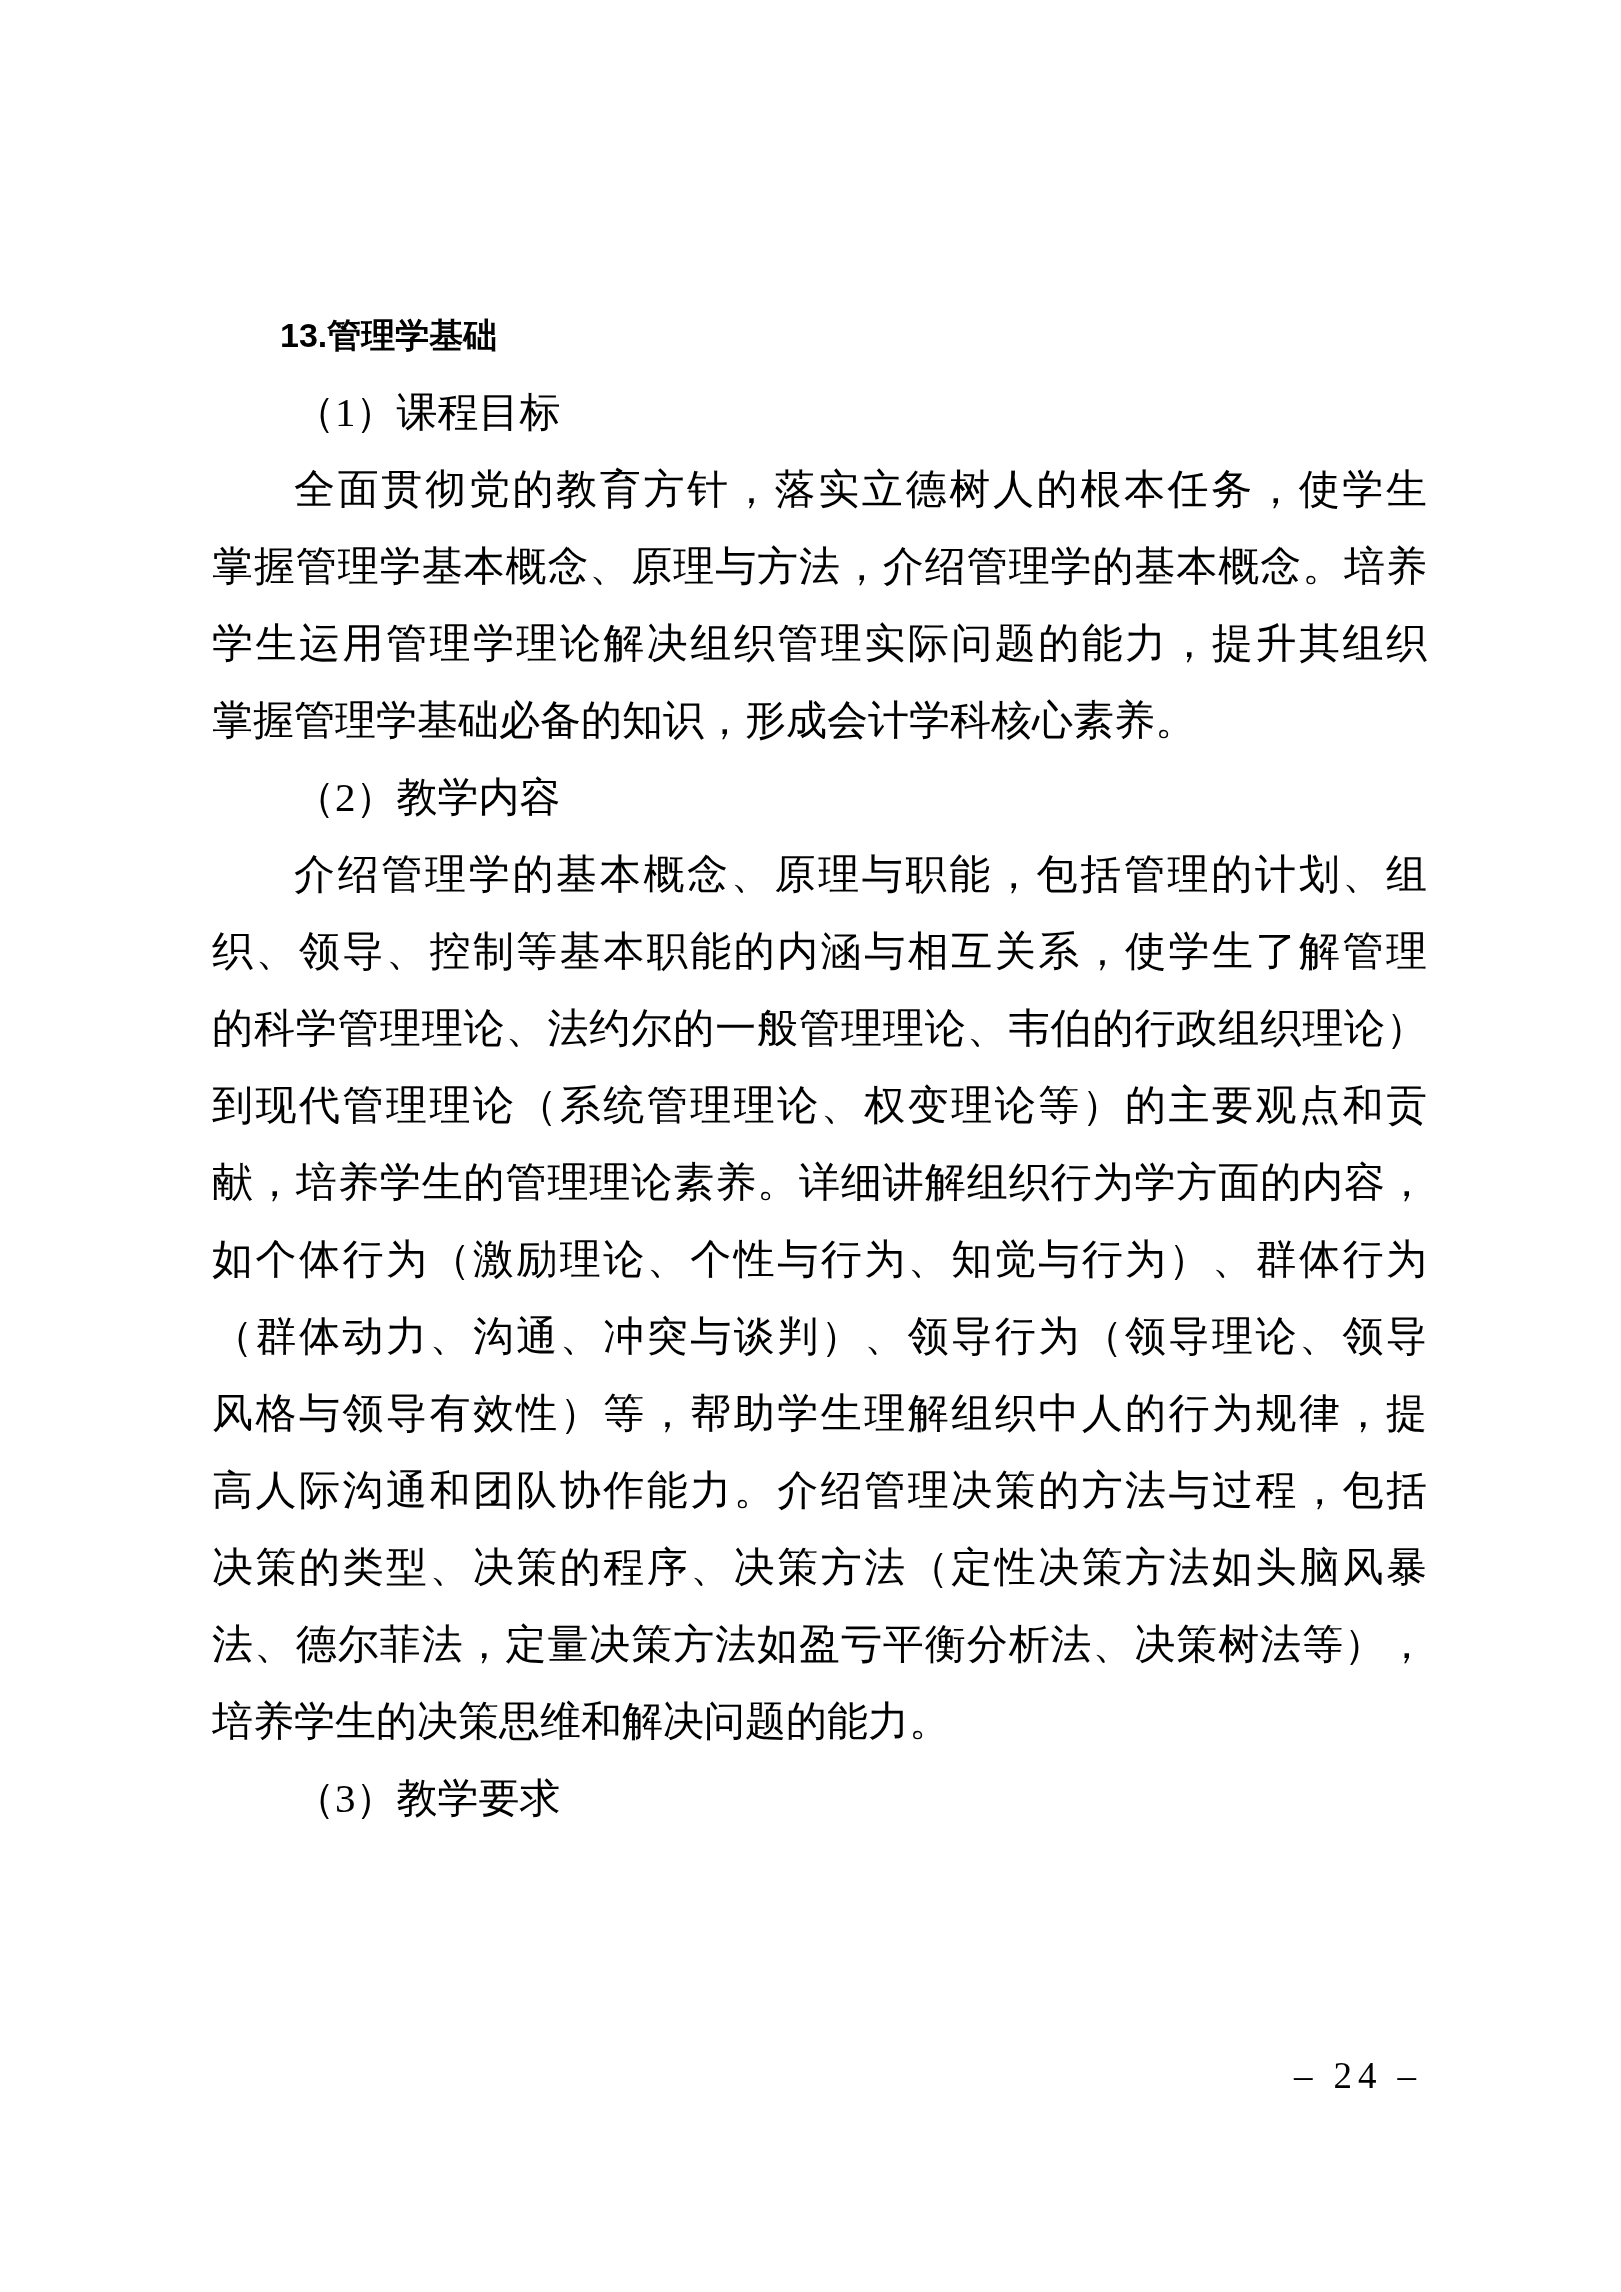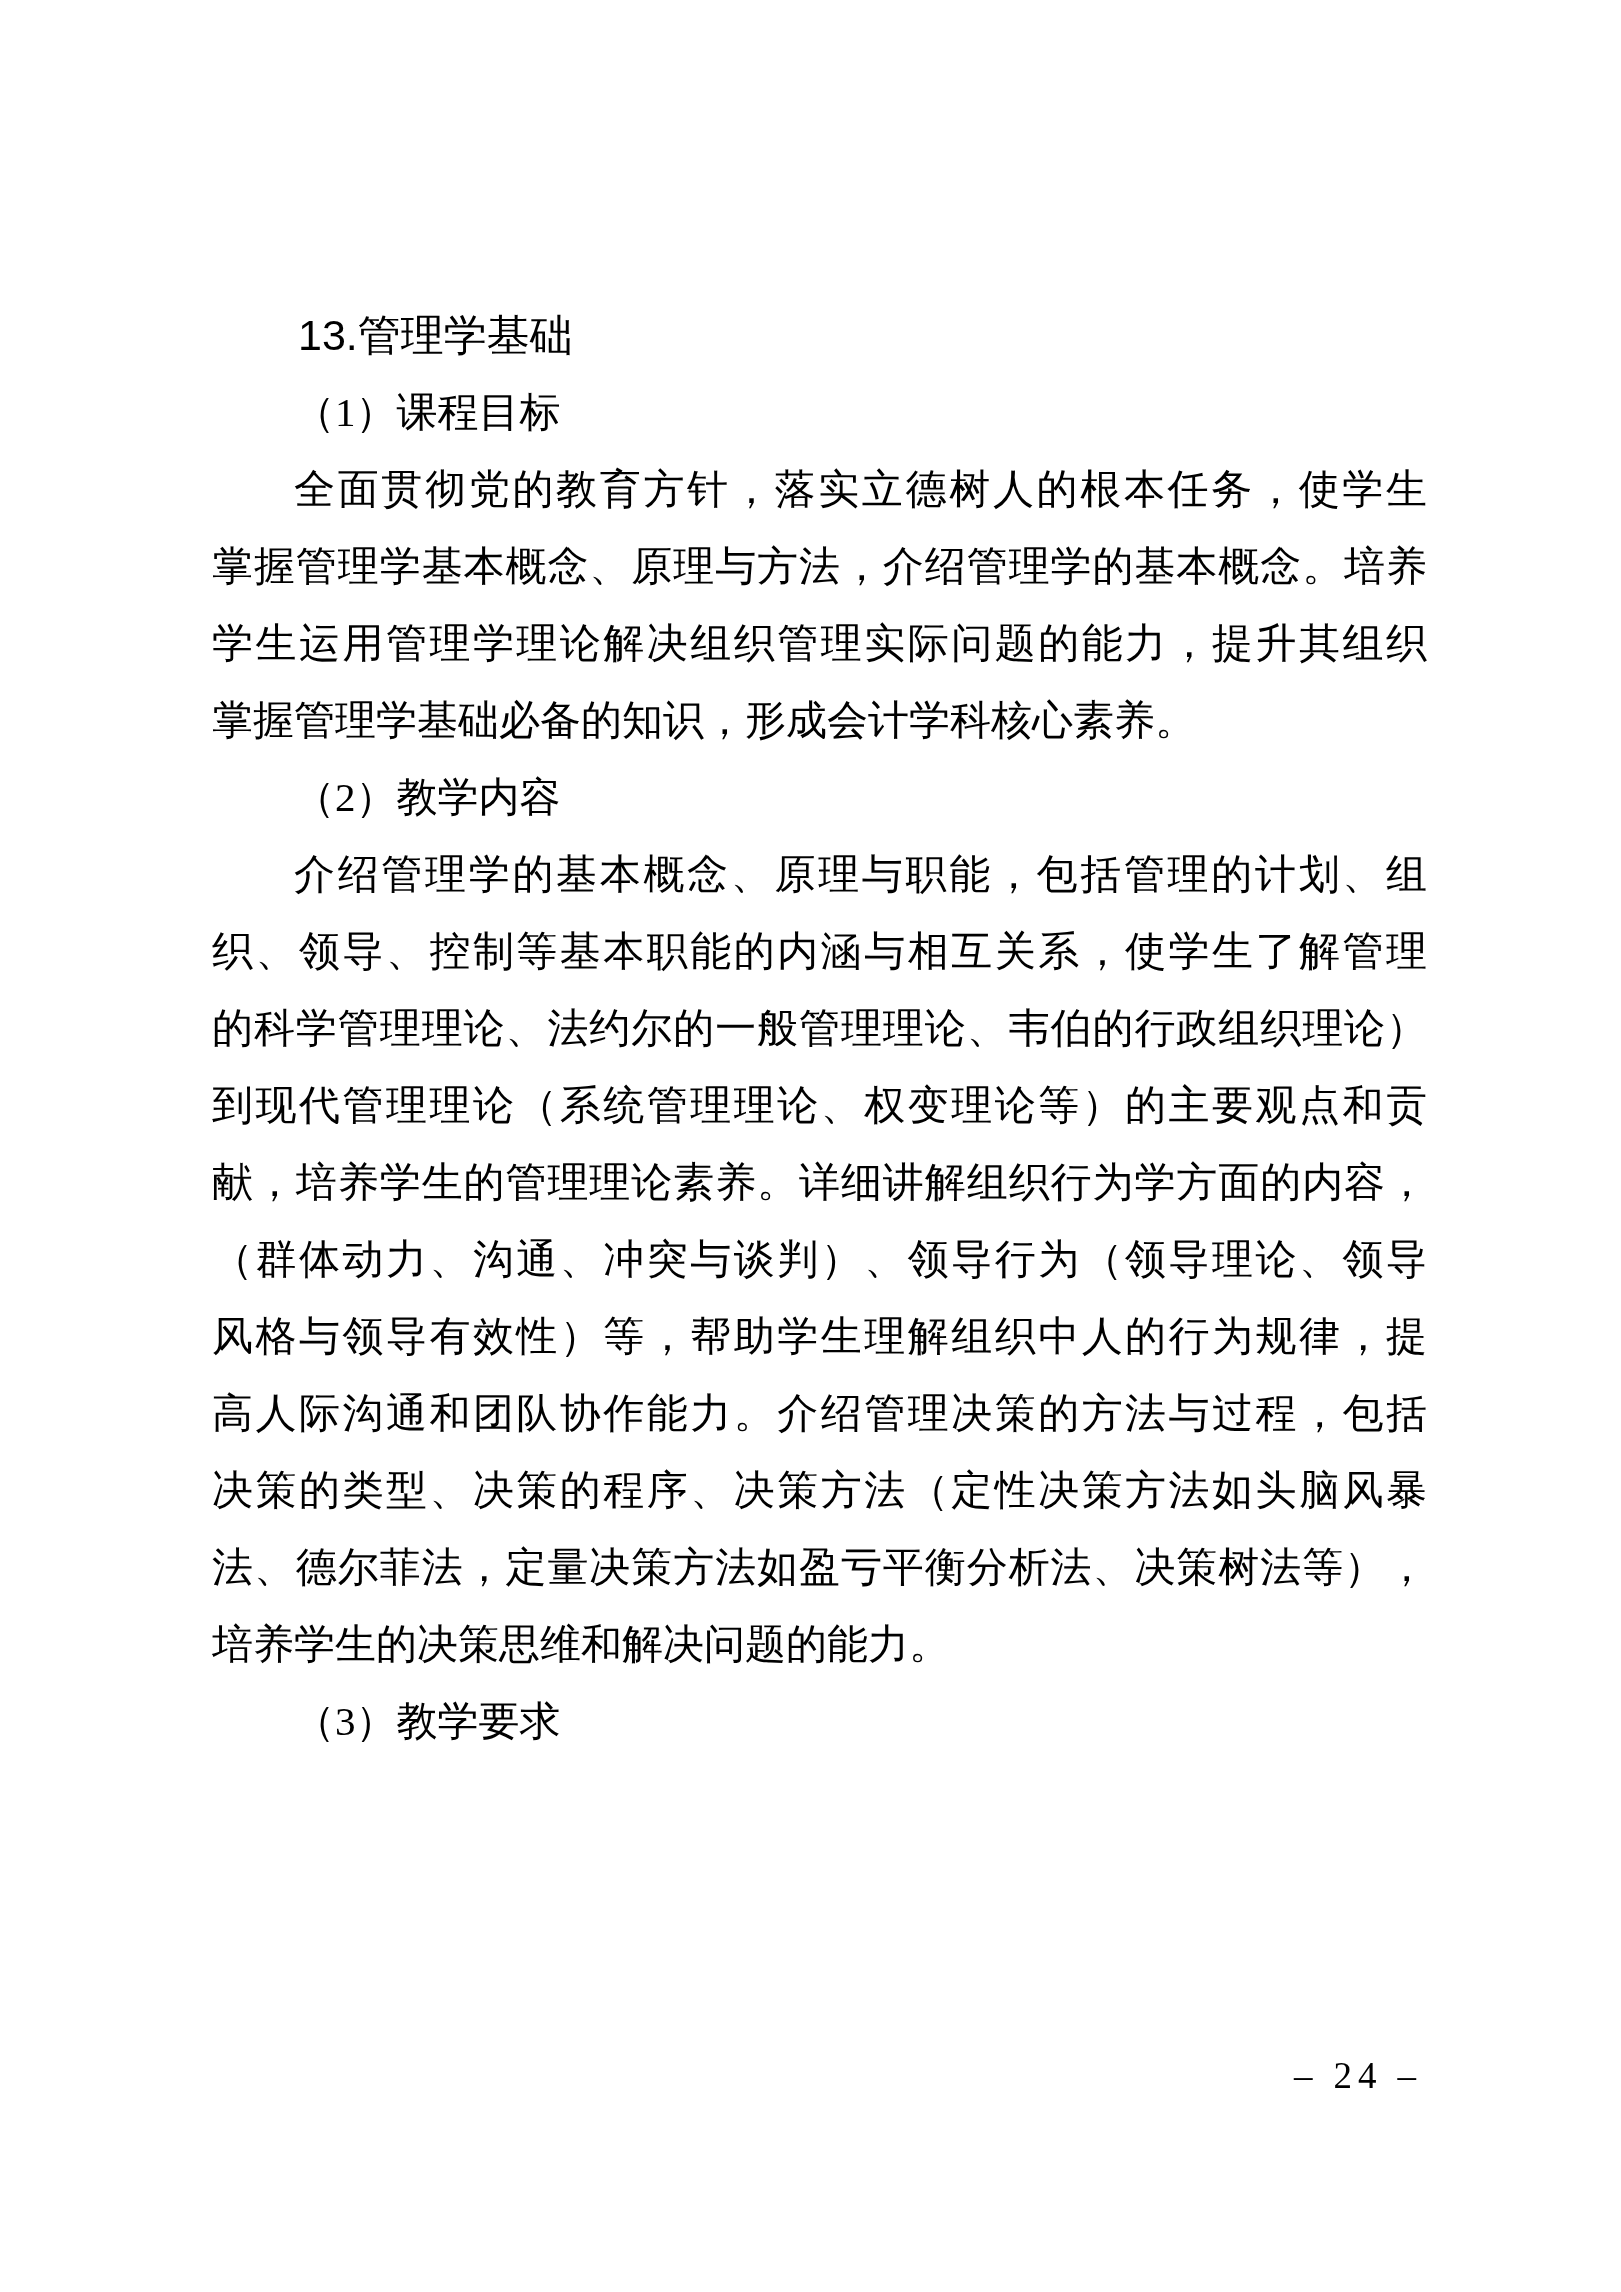--- a/index.html
+++ b/index.html
@@ -31,22 +31,22 @@
   .ln.ind {
     text-indent: 2em;
   }
   .ln.j {
     text-align: justify;
     text-align-last: justify;
     text-justify: inter-ideograph;
   }
   .ln.heading {
     font-family: "Liberation Sans", "DejaVu Sans", sans-serif;
-    font-weight: normal;
-    font-size: 43px;
+    font-weight: bold;
+    font-size: 34px;
   }
   .page-number {
     position: absolute;
     left: 1294px;
     top: 2047px;
     font-size: 37px;
     line-height: 57px;
     letter-spacing: 5.9px;
     font-family: "Liberation Serif", "DejaVu Serif", serif;
     color: #000000;
@@ -66,20 +66,21 @@
   <div class="ln j">学生运用管理学理论解决组织管理实际问题的能力，提升其组织</div>
   <div class="ln">掌握管理学基础必备的知识，形成会计学科核心素养。</div>
 
   <div class="ln ind">（2）教学内容</div>
 
   <div class="ln ind j">介绍管理学的基本概念、原理与职能，包括管理的计划、组</div>
   <div class="ln j">织、领导、控制等基本职能的内涵与相互关系，使学生了解管理</div>
   <div class="ln j">的科学管理理论、法约尔的一般管理理论、韦伯的行政组织理论）</div>
   <div class="ln j">到现代管理理论（系统管理理论、权变理论等）的主要观点和贡</div>
   <div class="ln j">献，培养学生的管理理论素养。详细讲解组织行为学方面的内容，</div>
+  <div class="ln j">如个体行为（激励理论、个性与行为、知觉与行为）、群体行为</div>
   <div class="ln j">（群体动力、沟通、冲突与谈判）、领导行为（领导理论、领导</div>
   <div class="ln j">风格与领导有效性）等，帮助学生理解组织中人的行为规律，提</div>
   <div class="ln j">高人际沟通和团队协作能力。介绍管理决策的方法与过程，包括</div>
   <div class="ln j">决策的类型、决策的程序、决策方法（定性决策方法如头脑风暴</div>
   <div class="ln j">法、德尔菲法，定量决策方法如盈亏平衡分析法、决策树法等），</div>
   <div class="ln">培养学生的决策思维和解决问题的能力。</div>
 
   <div class="ln ind">（3）教学要求</div>
 
 </div>

